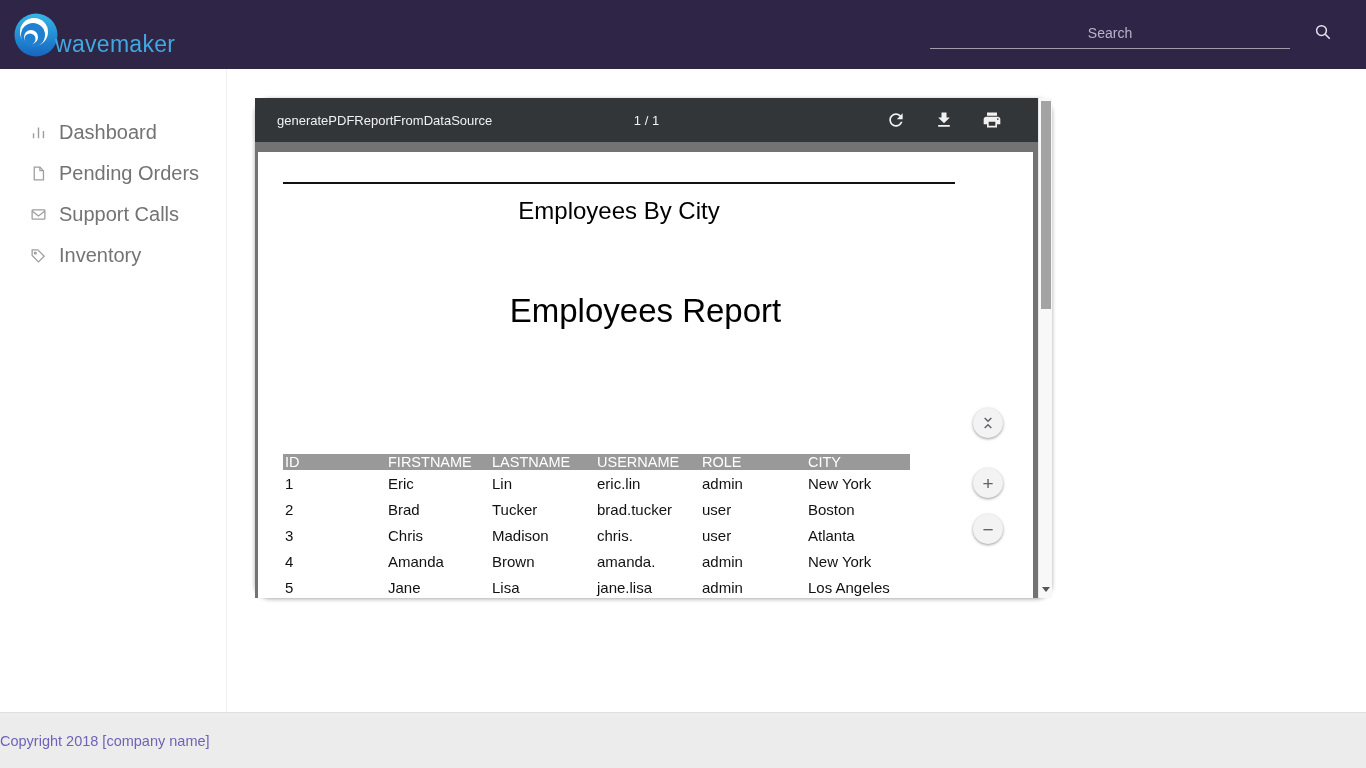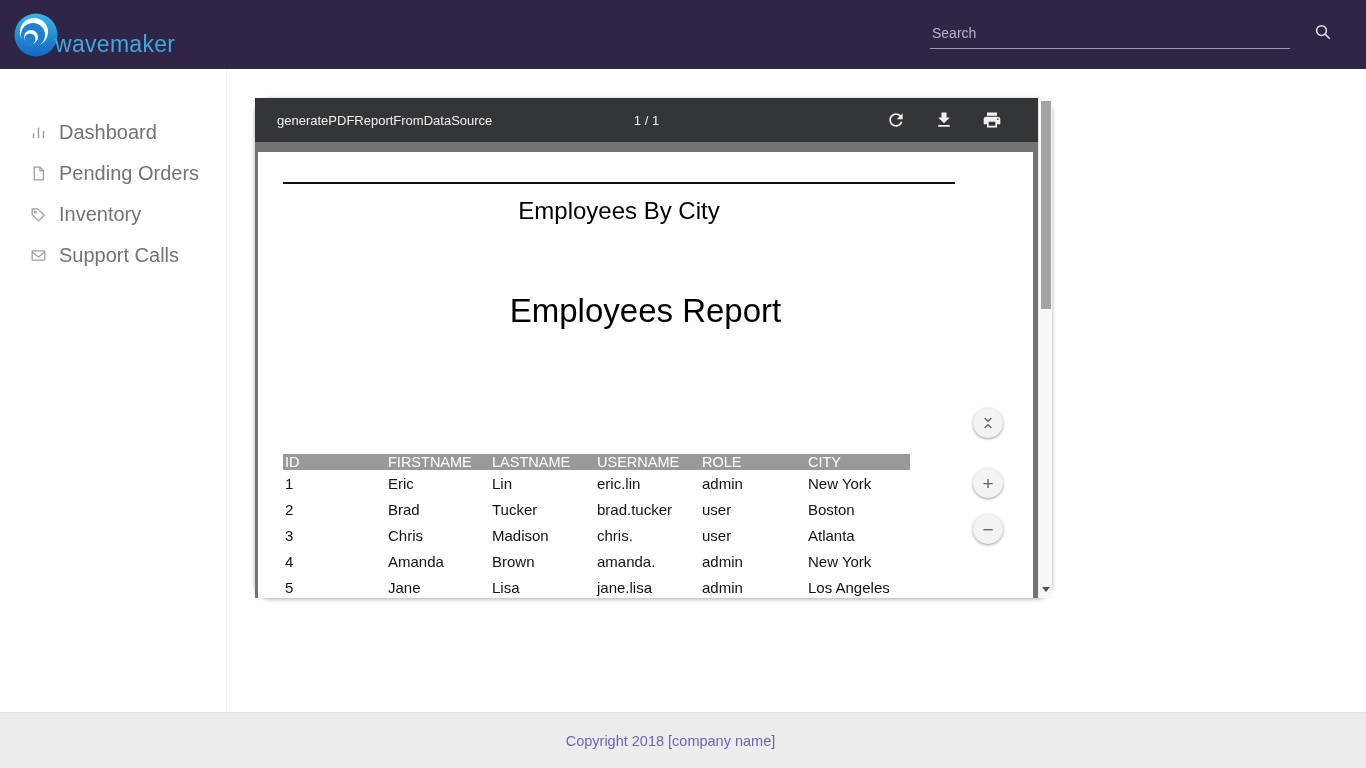--- a/index.html
+++ b/index.html
@@ -7,21 +7,21 @@
               font-family:"Liberation Sans", sans-serif; }
 
   
   .header { position:absolute; top:0; left:0; width:1366px; height:69px;
             background:#2e2547; display:flex; align-items:center; z-index:5; }
   .logo { display:flex; align-items:flex-end; margin-left:13px; }
   .logo-text { color:#3fa9df; font-size:23px; margin-left:-4px; letter-spacing:.3px; }
   .search-wrap { position:absolute; right:76px; top:20px; width:360px;
                  border-bottom:1px solid rgba(255,255,255,.55); }
   .search-input { width:100%; background:transparent; border:none; outline:none;
-                  color:#fff; font-size:14px; padding:5px 2px 7px 2px; }
+                  color:#fff; font-size:14px; padding:5px 2px 7px 2px;text-align:center; }
   .search-input::placeholder { color:#b9b4c7; }
   .header-search-icon { position:absolute; right:34px; top:23px; width:18px; height:18px; cursor:pointer; }
 
   
   .sidebar { position:absolute; top:69px; left:0; width:227px; height:643px;
              background:#fff; border-right:1px solid #f0f0f0; padding-top:43px; }
   .side-item { display:flex; align-items:center; gap:12px; height:41px;
                padding-left:30px; color:#737373; font-size:20px; cursor:pointer; }
   .side-item svg { flex:0 0 auto; }
 
@@ -70,21 +70,21 @@
               background:#f3f3f3; border:none; box-shadow:0 1px 3px rgba(0,0,0,.4);
               display:flex; align-items:center; justify-content:center;
               color:#5f6368; font-size:19px; line-height:1; cursor:pointer; }
   .fab-fit   { top:310px; }
   .fab-plus  { top:370px; }
   .fab-minus { top:416px; }
 
   
   .footer { position:absolute; bottom:0; left:0; width:1366px; height:56px;
             background:#ececec; border-top:1px solid #e0e0e0;
-            display:flex; align-items:center; justify-content:center;
+            display:flex; align-items:center; justify-content:flex-start;
             padding-right:25px; color:#6e63b8; font-size:14.5px; }
 </style>
 </head>
 <body>
 
 <div class="header">
   <div class="logo">
     <svg width="46" height="46" viewBox="0 0 46 46">
       <defs>
         <linearGradient id="lg" x1="0" y1="0" x2="0" y2="1">
@@ -120,31 +120,31 @@
   </div>
   <div class="side-item">
     <svg width="17" height="17" viewBox="0 0 24 24" fill="none" stroke="#9e9e9e" stroke-width="1.8">
       <path d="M6 3h8l5 5v13H6z"></path>
         <path d="M14 3v5h5"></path>
     </svg>
     <span>Pending Orders</span>
   </div>
   <div class="side-item">
     <svg width="17" height="17" viewBox="0 0 24 24" fill="none" stroke="#9e9e9e" stroke-width="1.8">
+      <rect x="3" y="5.5" width="18" height="13" rx="1"></rect>
+        <path d="M3 7l9 7 9-7"></path>
+    </svg>
+    <span>Support Calls</span>
+  </div>
+  <div class="side-item">
+    <svg width="17" height="17" viewBox="0 0 24 24" fill="none" stroke="#9e9e9e" stroke-width="1.8">
       <path d="M3 12V4h8l9 9-8 8-9-9z"></path>
         <circle cx="7.5" cy="8.5" r="1.4"></circle>
     </svg>
     <span>Inventory</span>
-  </div>
-  <div class="side-item">
-    <svg width="17" height="17" viewBox="0 0 24 24" fill="none" stroke="#9e9e9e" stroke-width="1.8">
-      <rect x="3" y="5.5" width="18" height="13" rx="1"></rect>
-        <path d="M3 7l9 7 9-7"></path>
-    </svg>
-    <span>Support Calls</span>
   </div>
 </nav>
 
 <div class="main">
   <div class="pdf-viewer">
 
     <div class="pdf-toolbar">
       <span class="pdf-title">generatePDFReportFromDataSource</span>
       <span class="pdf-page-indicator">1 / 1</span>
       <div class="pdf-actions">

